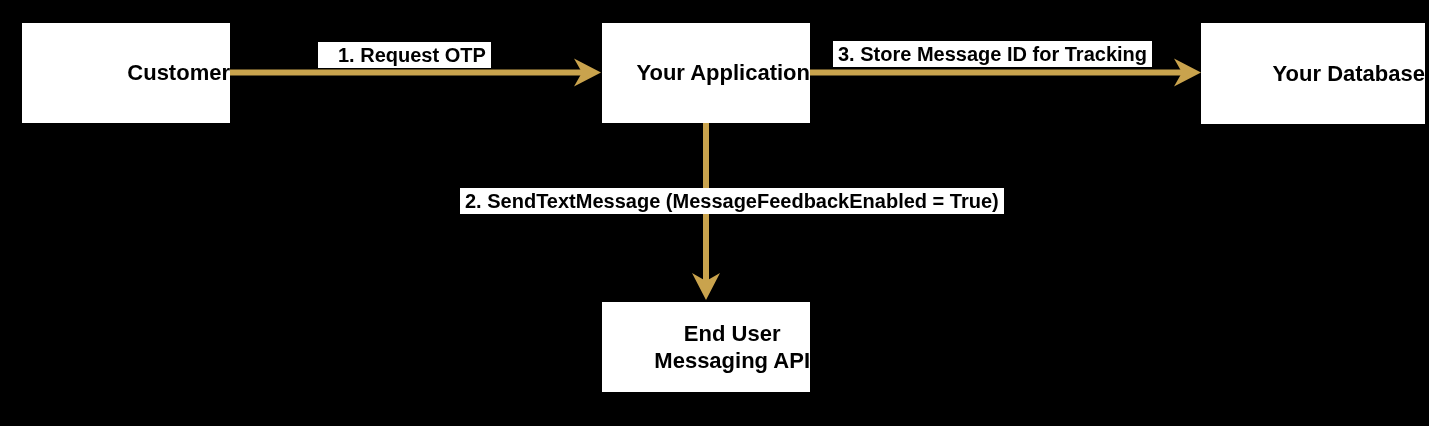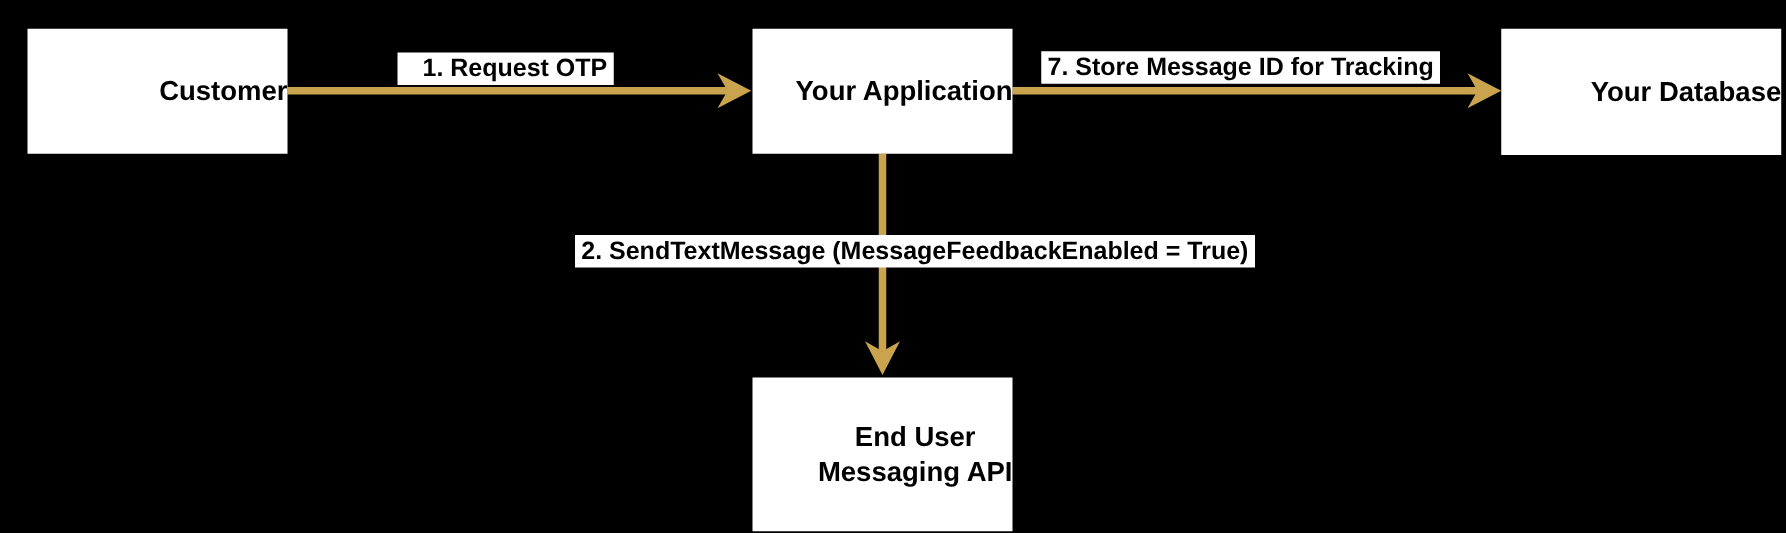--- a/index.html
+++ b/index.html
@@ -42,21 +42,21 @@
     text-align: center;
     font-weight: bold;
     font-size: 22px;
     line-height: 1.25;
     white-space: pre-line;
     z-index: 2;
   }
   #node-customer        { left: 22px;   top: 23px;  width: 208px; height: 100px; }
   #node-application     { left: 602px;  top: 23px;  width: 208px; height: 100px; }
   #node-database        { left: 1201px; top: 23px;  width: 207px; height: 101px; padding-left: 17px; }
-  #node-messaging-api   { left: 602px;  top: 302px; width: 208px; height: 123px; }
+  #node-messaging-api   { left: 602px;  top: 302px; width: 208px; height: 90px; }
   .edge-label {
     position: absolute;
     background: var(--label-bg, #FFFFFF);
     color: var(--label-text, #000000);
     font-weight: bold;
     font-size: 20px;
     line-height: 24px;
     padding: 1px 5px;
     white-space: nowrap;
     z-index: 3;
@@ -99,15 +99,15 @@
 
   <div class="node" id="node-messaging-api">
     <span>End User
 Messaging API</span>
   </div>
 
   <div class="edge-label" id="label-request-otp">1. Request OTP</div>
 
   <div class="edge-label" id="label-send-text">2. SendTextMessage (MessageFeedbackEnabled = True)</div>
 
-  <div class="edge-label" id="label-store-message-id">7. Store Message ID for Tracking</div>
+  <div class="edge-label" id="label-store-message-id">3. Store Message ID for Tracking</div>
 
 </div>
 
 </body></html>

